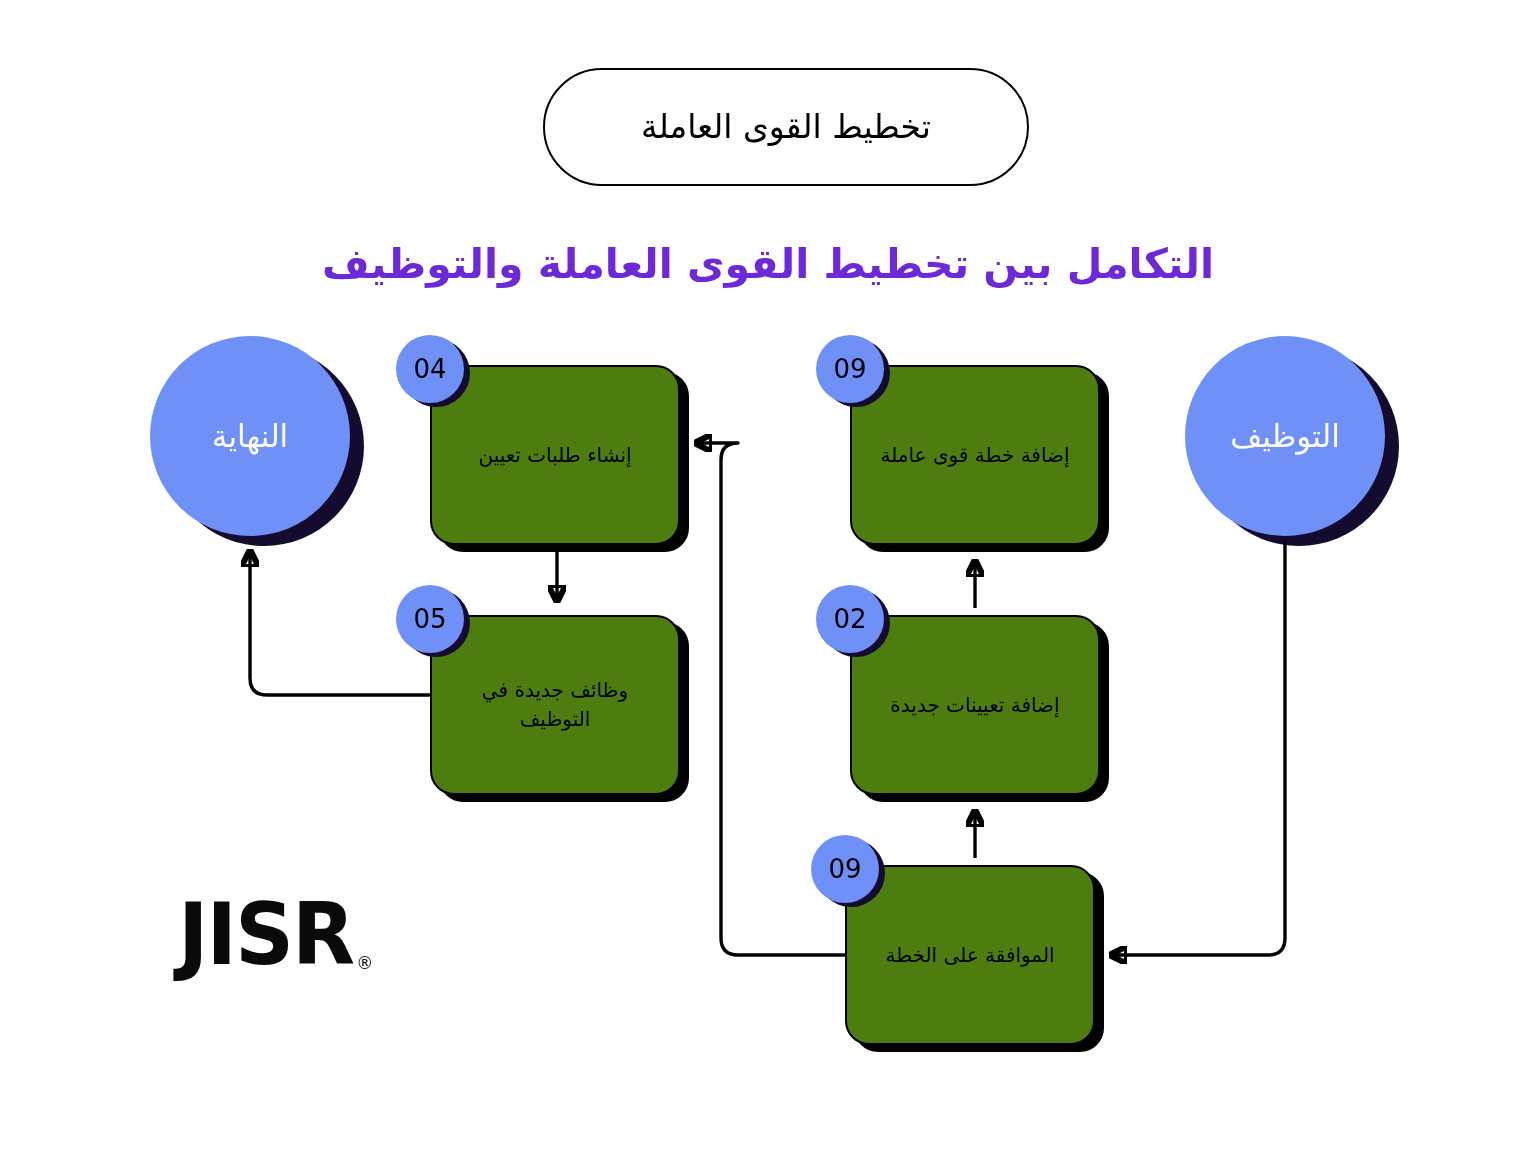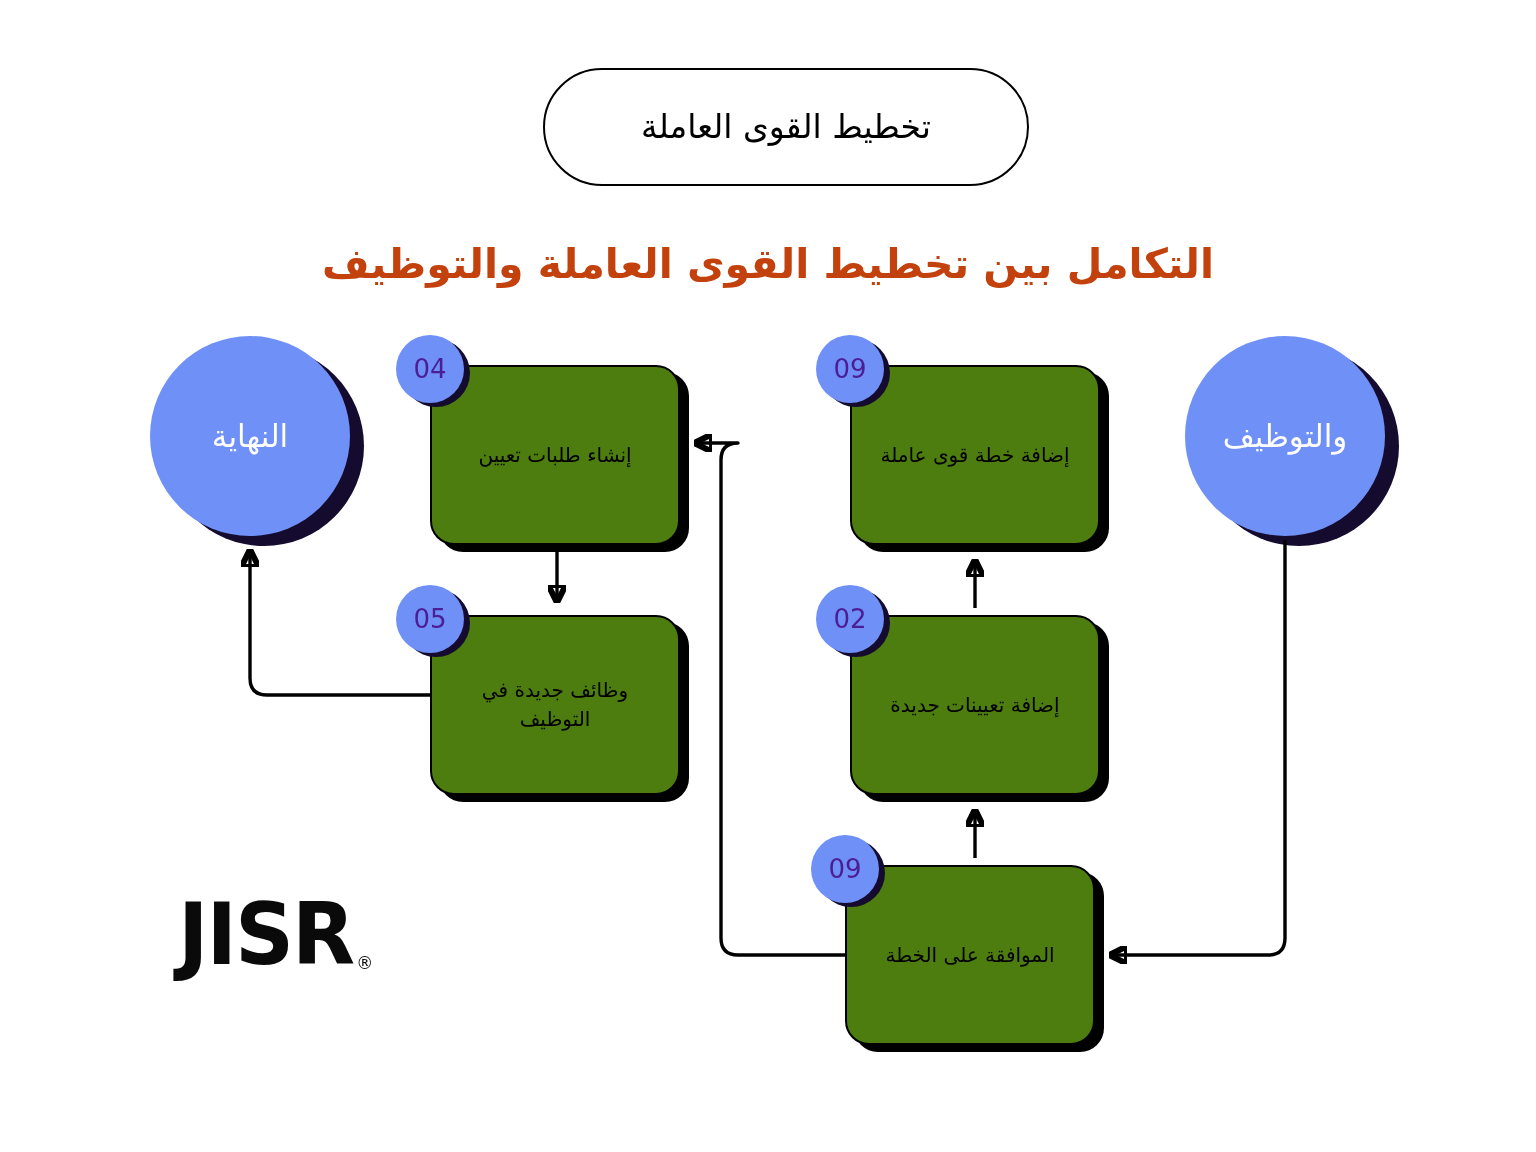--- a/index.html
+++ b/index.html
@@ -49,21 +49,21 @@
 
   
   .main-title {
     position: absolute;
     left: 300px;
     top: 238px;
     width: 936px;
     text-align: center;
     font-size: 41px;
     font-weight: 700;
-    color: #c2410c;
+    color: #6d28d9;
     line-height: 1.3;
   }
 
   
   .terminator {
     position: absolute;
     width: 200px;
     height: 200px;
   }
   .terminator .shadow {
@@ -149,21 +149,21 @@
     left: -28px;
     top: -26px;
     width: 68px;
     height: 68px;
     border-radius: 50%;
     background: #140B2E;
     z-index: 2;
   }
   .step .num-badge span {
     font-size: 26px;
-    color: #4c1d95;
+    color: #000000;
     direction: ltr;
     font-weight: 400;
   }
 
   #step-01 { left: 850px; top: 365px; }
   #step-02 { left: 850px; top: 615px; }
   #step-03 { left: 845px; top: 865px; }
   #step-04 { left: 430px; top: 365px; }
   #step-05 { left: 430px; top: 615px; }
 
@@ -240,21 +240,21 @@
 
   <div class="pill">
     <span class="pill-label">تخطيط القوى العاملة</span>
   </div>
 
   <div class="main-title">التكامل بين تخطيط القوى العاملة والتوظيف</div>
 
   <div class="terminator" id="terminator-start">
     <div class="shadow"></div>
     <div class="disc">
-      <span>والتوظيف</span>
+      <span>التوظيف</span>
     </div>
   </div>
 
   <div class="terminator" id="terminator-end">
     <div class="shadow"></div>
     <div class="disc">
       <span>النهاية</span>
     </div>
   </div>
 

